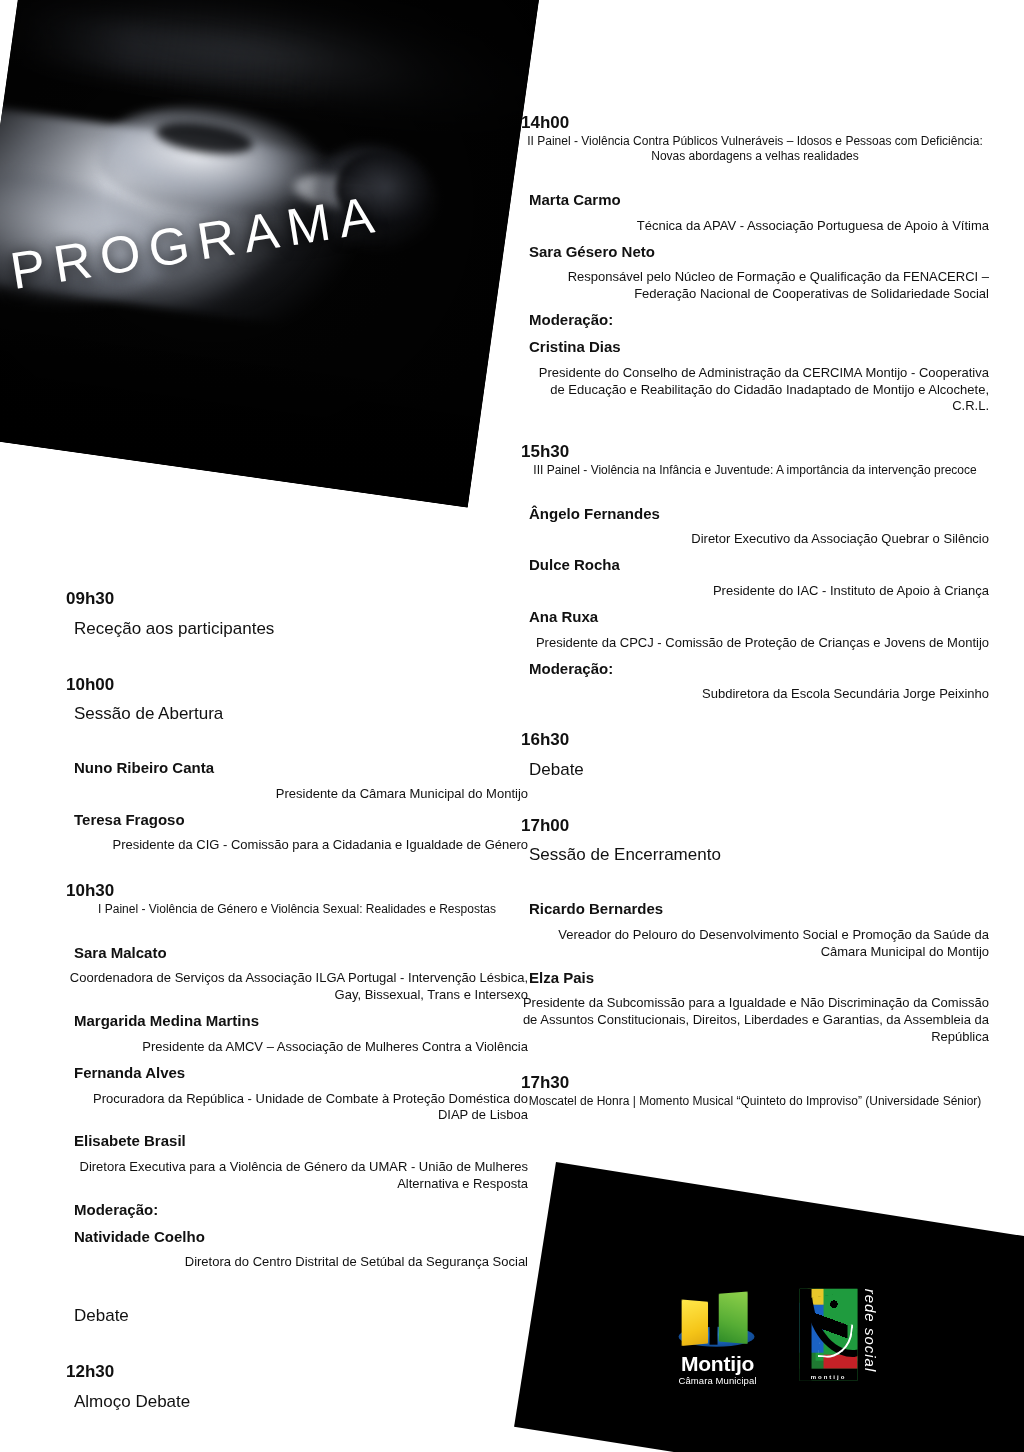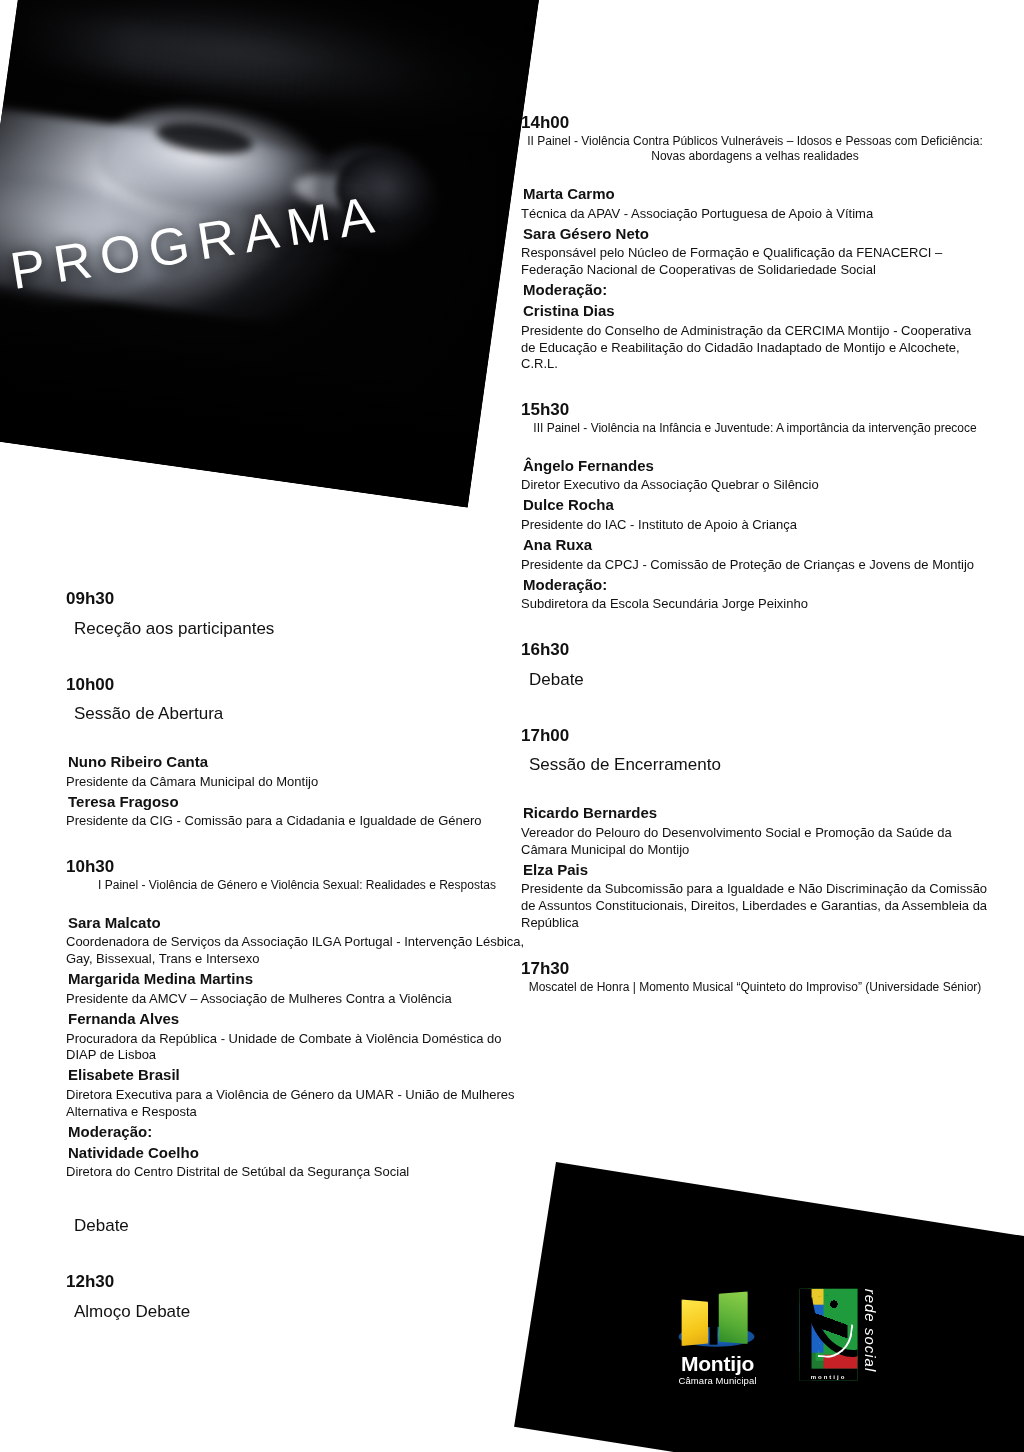--- a/index.html
+++ b/index.html
@@ -225,24 +225,24 @@
   .time{
     font-size:17px;font-weight:700;line-height:1.28;margin:0;
   }
   .sess{
     font-size:17px;font-weight:400;line-height:1.28;margin:8px;
   }
   .sess-lg{
     font-size:12px;font-weight:400;line-height:1.3;margin:0;text-align:center;
   }
   .spk{
-    font-size:15px;font-weight:700;line-height:1.25;margin:2px;
+    font-size:15px;font-weight:700;line-height:1.25;margin:8px;
   }
   .role{
-    font-size:13px;font-weight:400;line-height:1.3;margin:0;
+    font-size:13px;font-weight:400;line-height:1.3;margin:0;text-align:right;
   }
   .gap-lg{height:26px;}
   .gap-md{height:18px;}
 </style>
 </head>
 <body>
 
 <div class="page">
 
   <div class="hero-wrap">
@@ -281,21 +281,21 @@
         <div class="gap-lg"></div>
         <div class="blk">
           <div class="time">10h30</div>
           <div class="sess-lg">I Painel - Violência de Género e Violência Sexual: Realidades e Respostas</div>
           <div class="gap-md"></div>
           <div class="spk">Sara Malcato</div>
           <div class="role">Coordenadora de Serviços da Associação ILGA Portugal - Intervenção Lésbica, Gay, Bissexual, Trans e Intersexo</div>
           <div class="spk">Margarida Medina Martins</div>
           <div class="role">Presidente da AMCV – Associação de Mulheres Contra a Violência</div>
           <div class="spk">Fernanda Alves</div>
-          <div class="role">Procuradora da República - Unidade de Combate à Violência Doméstica do DIAP de Lisboa</div>
+          <div class="role">Procuradora da República - Unidade de Combate à Proteção Doméstica do DIAP de Lisboa</div>
           <div class="spk">Elisabete Brasil</div>
           <div class="role">Diretora Executiva para a Violência de Género da UMAR - União de Mulheres Alternativa e Resposta</div>
           <div class="spk">Moderação:</div>
           <div class="spk">Natividade Coelho</div>
           <div class="role">Diretora do Centro Distrital de Setúbal da Segurança Social</div>
         </div>
         <div class="gap-lg"></div>
         <div class="blk">
           <div class="sess">Debate</div>
         </div>

